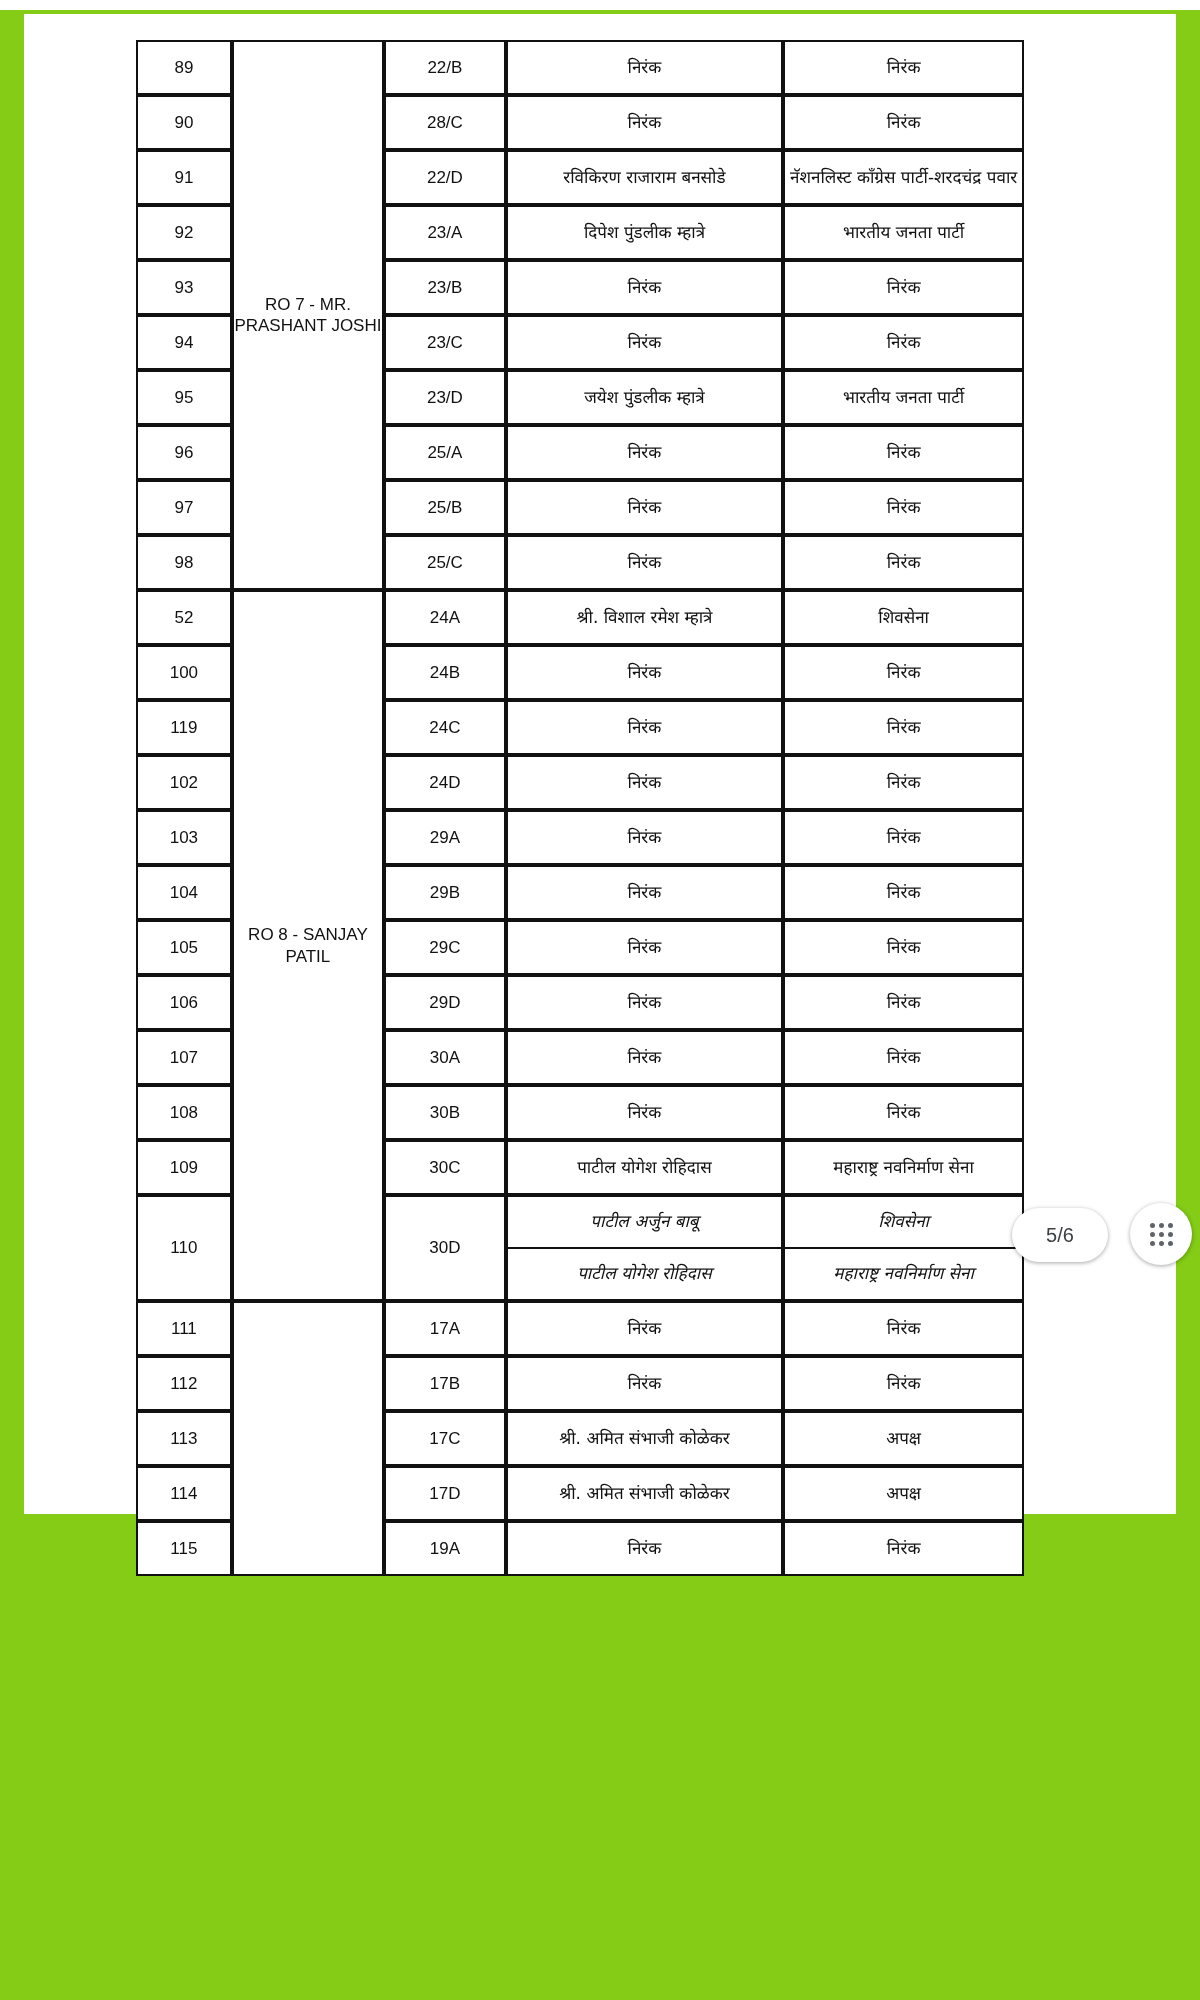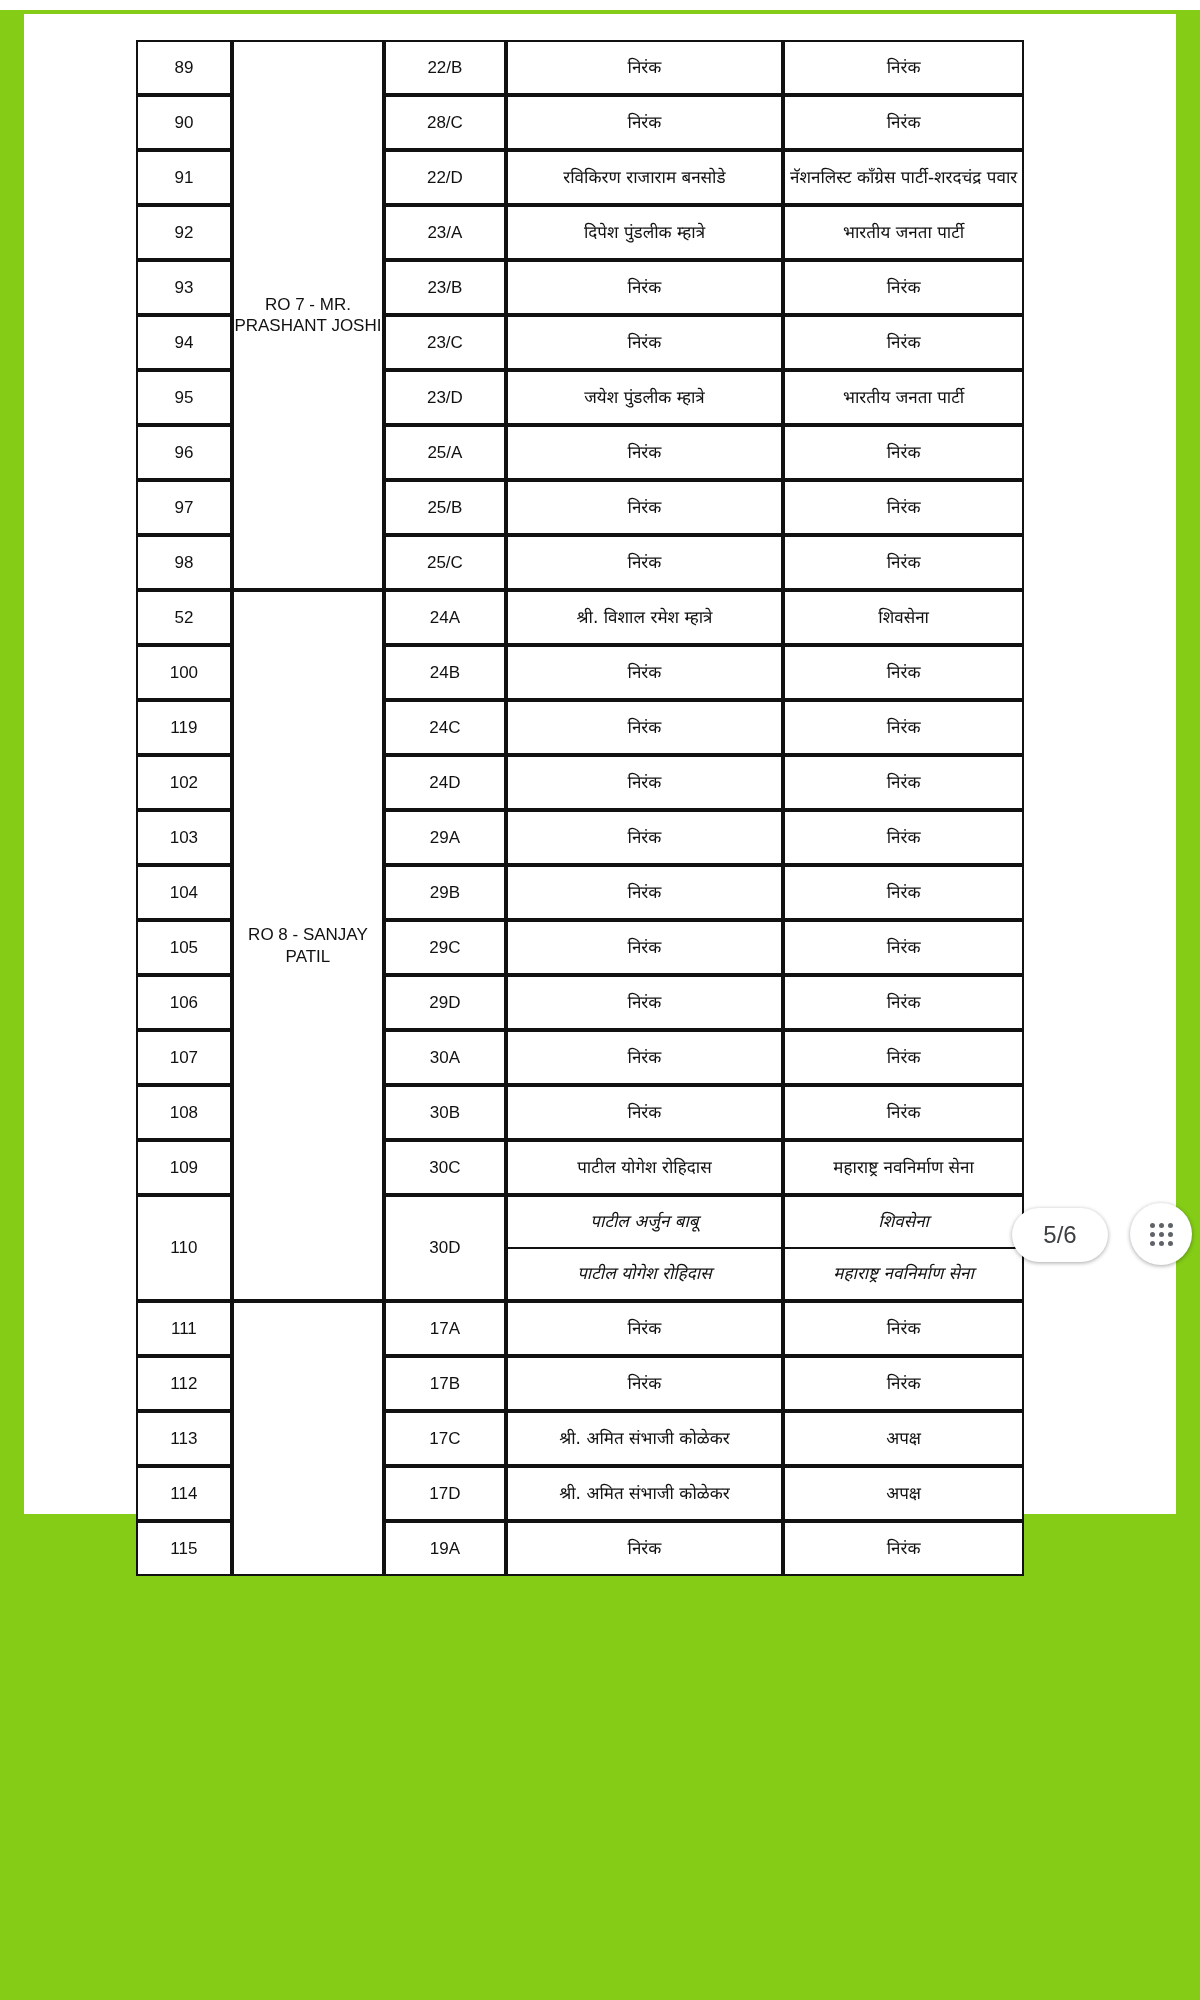--- a/index.html
+++ b/index.html
@@ -91,21 +91,21 @@
     position: absolute;
     right: 92px;
     top: 1208px;
     width: 96px;
     height: 54px;
     border-radius: 27px;
     background: #ffffff;
     box-shadow: 0 1px 4px rgba(0,0,0,0.35);
     color: #3c4043;
     font-family: "Liberation Sans", sans-serif;
-    font-size: 24px;
+    font-size: 20px;
     display: flex;
     align-items: center;
     justify-content: center;
   }
   .grip {
     position: absolute;
     right: 8px;
     top: 1203px;
     width: 62px;
     height: 62px;

